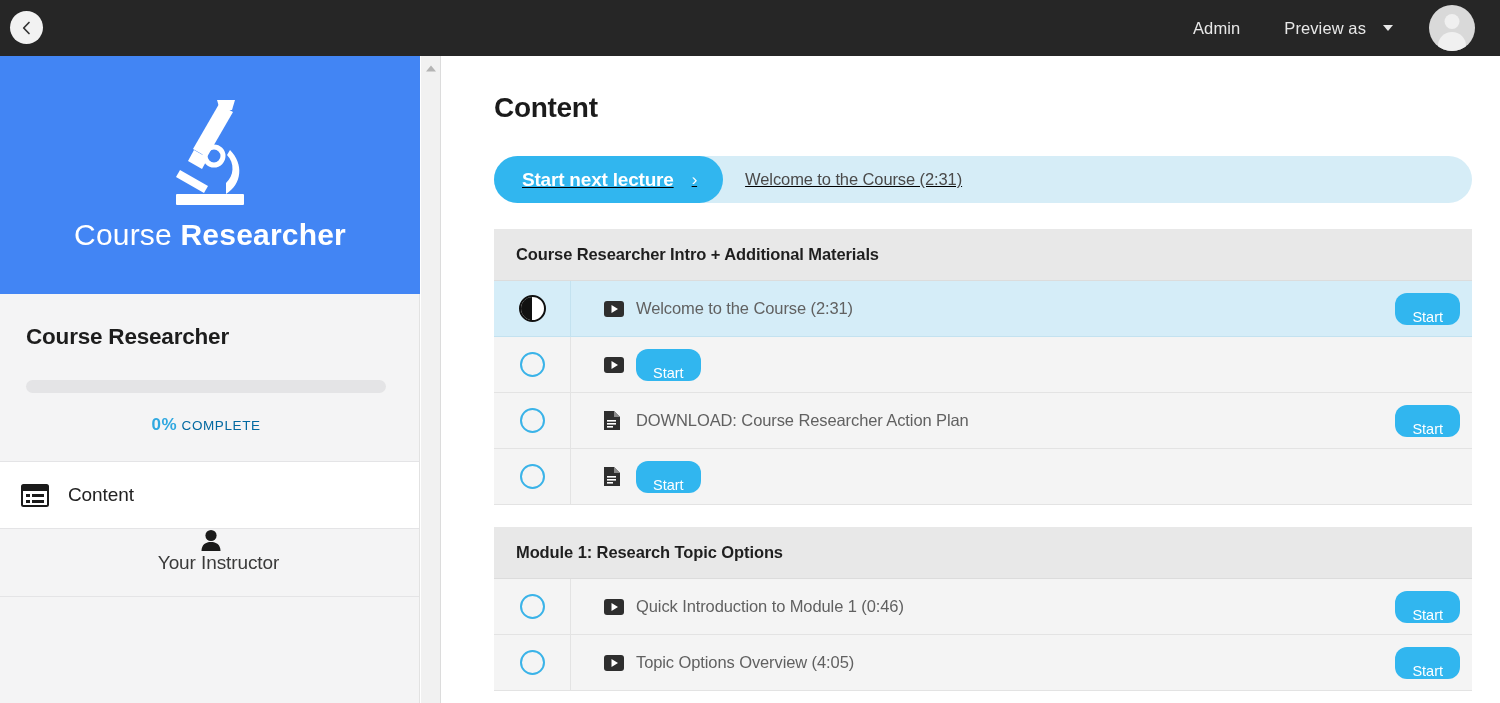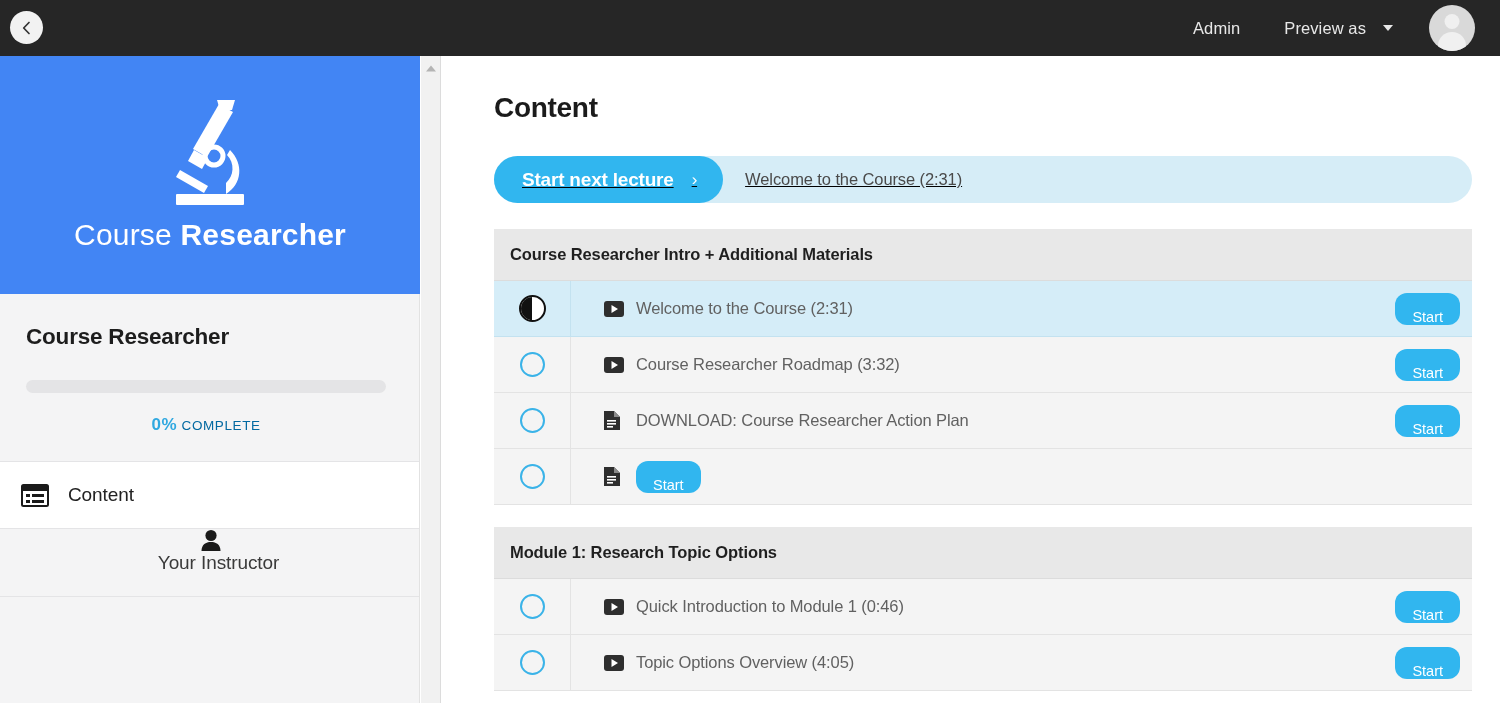--- a/index.html
+++ b/index.html
@@ -184,21 +184,21 @@
     color: #4a4a4a; font-size: 16.5px;
     letter-spacing: -.1px;
   }
 
   .sections { margin: 26px 0 0 52px; width: 978px; }
   .section { margin-bottom: 22px; }
   .section-head {
     height: 52px;
     background: #e8e8e8;
     display: flex; align-items: center;
-    padding-left: 16px;
+    padding-left: 22px;
     font-size: 16.5px; font-weight: 700; color: #1f1f1f;
     letter-spacing: -.1px;
     border-bottom: 1px solid #dcdcdc;
   }
   .lesson {
     height: 56px;
     display: flex; align-items: center;
     background: #f4f4f4;
     border-bottom: 1px solid #e3e3e3;
     cursor: pointer;
@@ -377,21 +377,20 @@
         <div class="lesson">
           <div class="status-col">
             <div class="circle-open"></div>
           </div>
           <span class="type-ico">
             <svg width="20" height="16" viewBox="0 0 20 16">
               <rect x="0" y="0" width="20" height="16" rx="3" fill="#2e2e2e"></rect>
               <path d="M7.5 4 L14 8 L7.5 12 Z" fill="#ffffff"></path>
             </svg>
           </span>
-          <span class="lesson-title">Course Researcher Roadmap (3:32)</span>
           <button class="start-btn">Start</button>
         </div>
         <div class="lesson">
           <div class="status-col">
             <div class="circle-open"></div>
           </div>
           <span class="type-ico">
             <svg width="16" height="19" viewBox="0 0 16 19">
               <path d="M0 0 h10 l6 6 v13 h-16 Z" fill="#2e2e2e"></path>
               <path d="M10 0 l6 6 h-6 Z" fill="#8a8a8a"></path>

